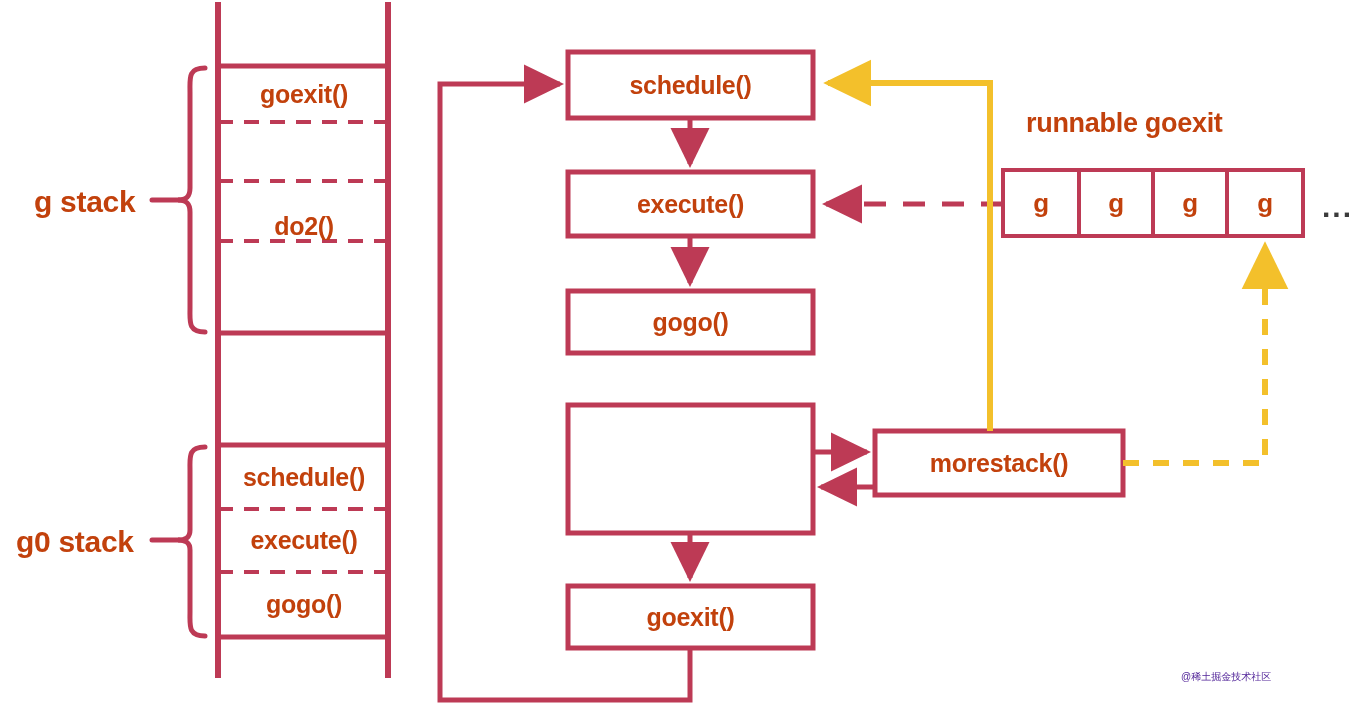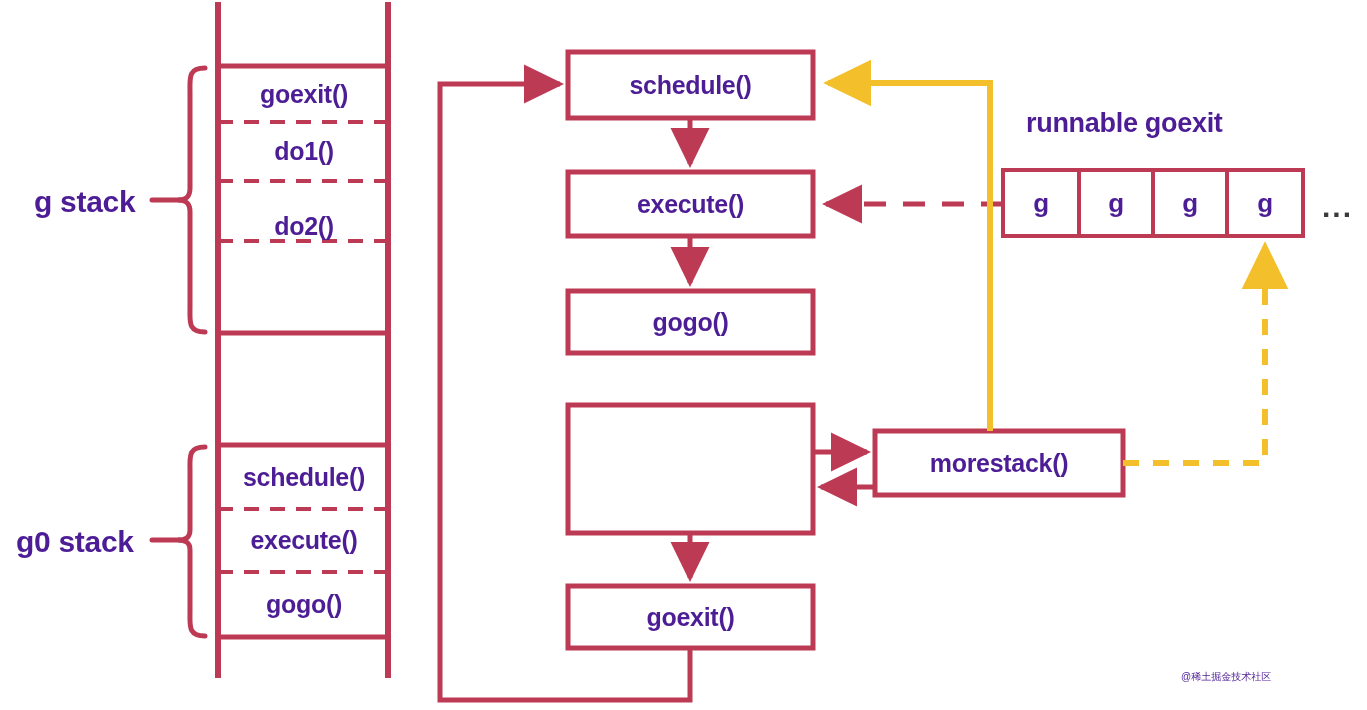--- a/index.html
+++ b/index.html
@@ -18,21 +18,21 @@
   #diagram-svg {
     position: absolute;
     left: 0;
     top: 0;
     width: 1367px;
     height: 710px;
   }
   .lbl {
     position: absolute;
     font-weight: bold;
-    color: #4c1d95;
+    color: #c2410c;
     white-space: nowrap;
     letter-spacing: -0.3px;
   }
   .box-label {
     font-size: 25px;
     text-align: center;
   }
   .frame-label {
     font-size: 25px;
     text-align: center;
@@ -156,23 +156,20 @@
       <path d="M1123,463 L1265,463 L1265,246" stroke-dasharray="16 14" marker-end="url(#arrow-yellow)"></path>
     </g>
   </svg>
 
   <div class="lbl stack-title" style="left:34px; top:185px;">g stack</div>
   <div class="lbl stack-title" style="left:16px; top:525px;">g0 stack</div>
 
   <div class="center-wrap" style="left:218px; top:66px; width:172px; height:56px;">
     <span class="lbl frame-label" style="position:static;">goexit()</span>
   </div>
-  <div class="center-wrap" style="left:218px; top:122px; width:172px; height:59px;">
-    <span class="lbl frame-label" style="position:static;">do1()</span>
-  </div>
   <div class="center-wrap" style="left:218px; top:181px; width:172px; height:60px;align-items:flex-end;">
     <span class="lbl frame-label" style="position:static;">do2()</span>
   </div>
   <div class="center-wrap" style="left:218px; top:241px; width:172px; height:92px;">
     <span class="lbl frame-label" style="position:static;"></span>
   </div>
 
   <div class="center-wrap" style="left:218px; top:445px; width:172px; height:64px;">
     <span class="lbl frame-label" style="position:static;">schedule()</span>
   </div>

